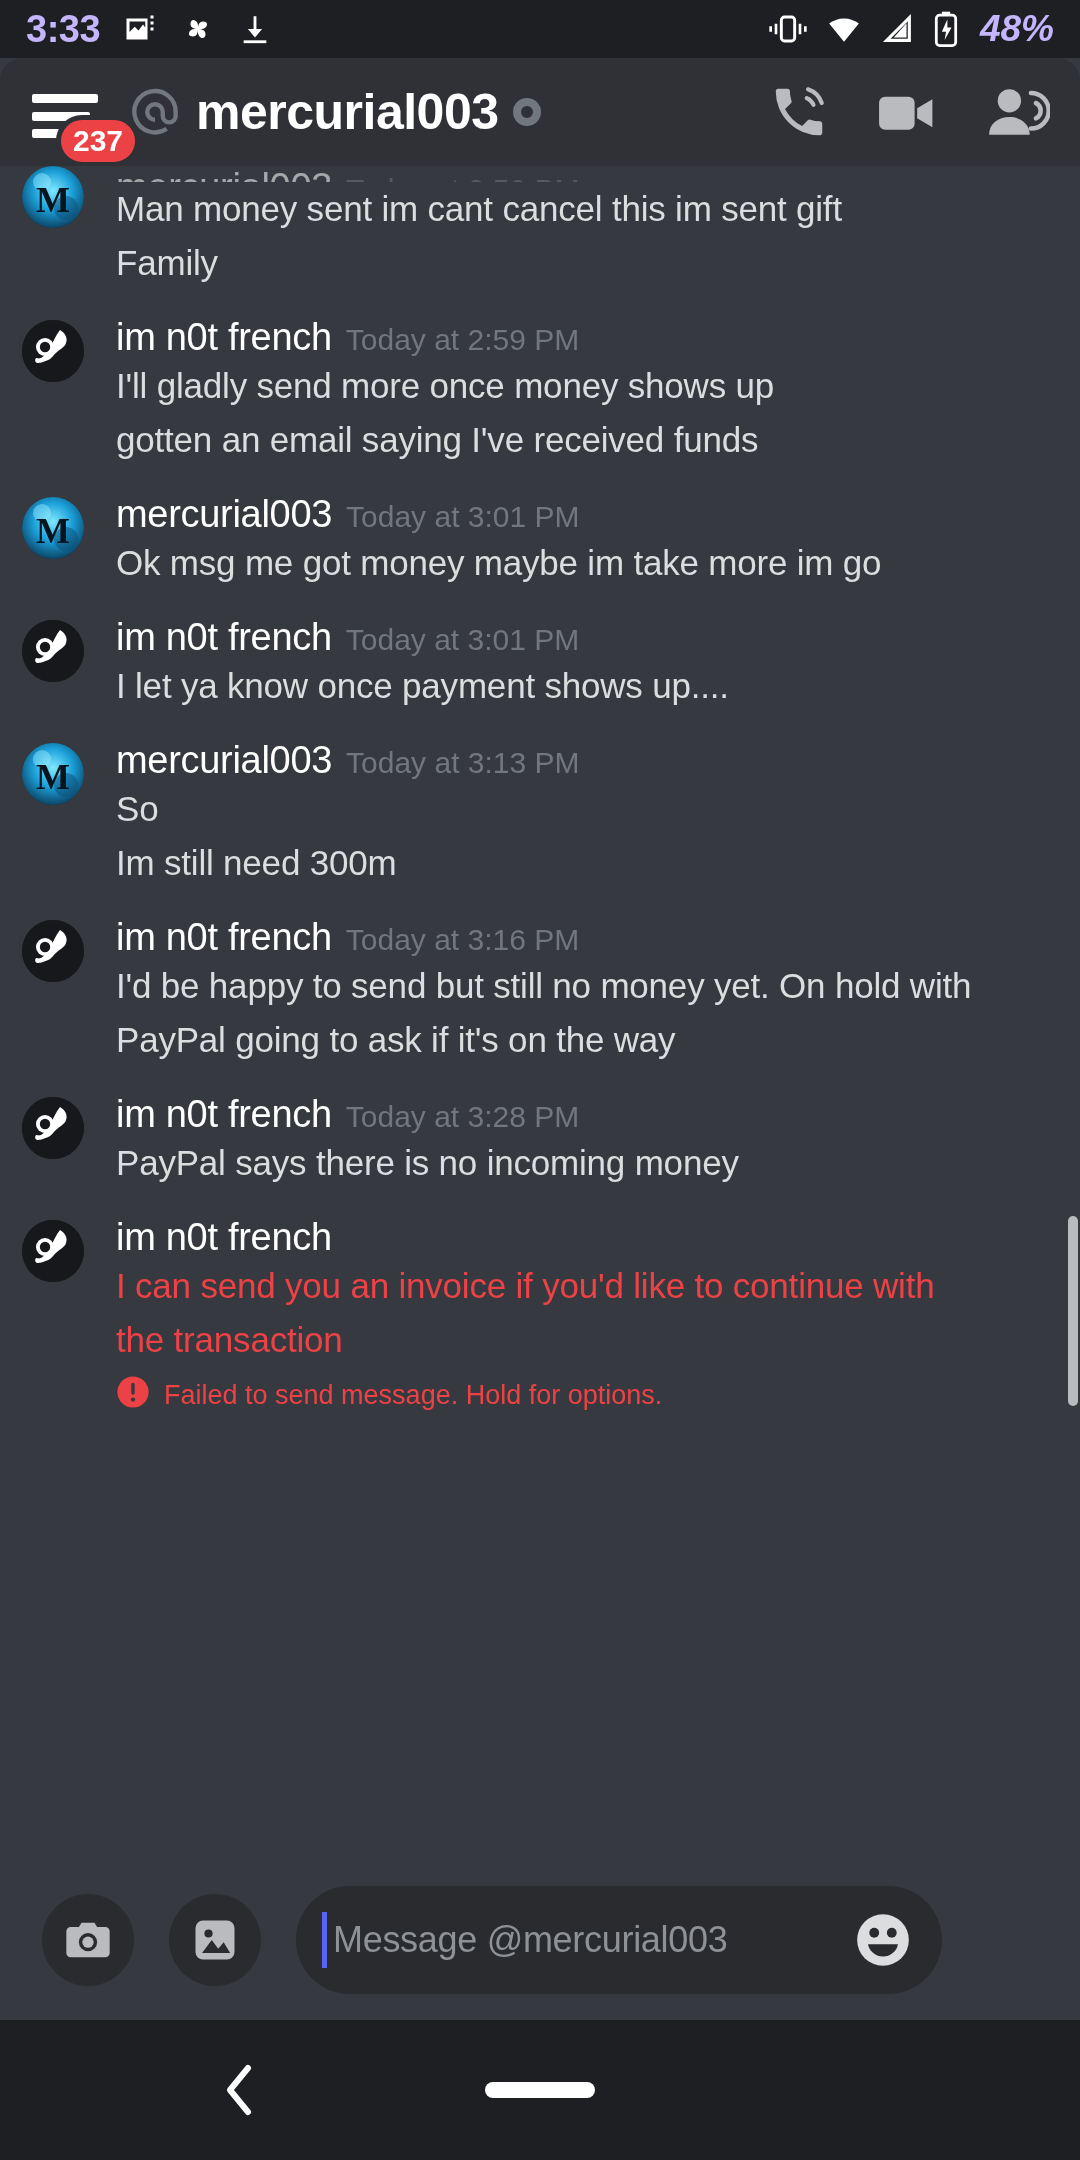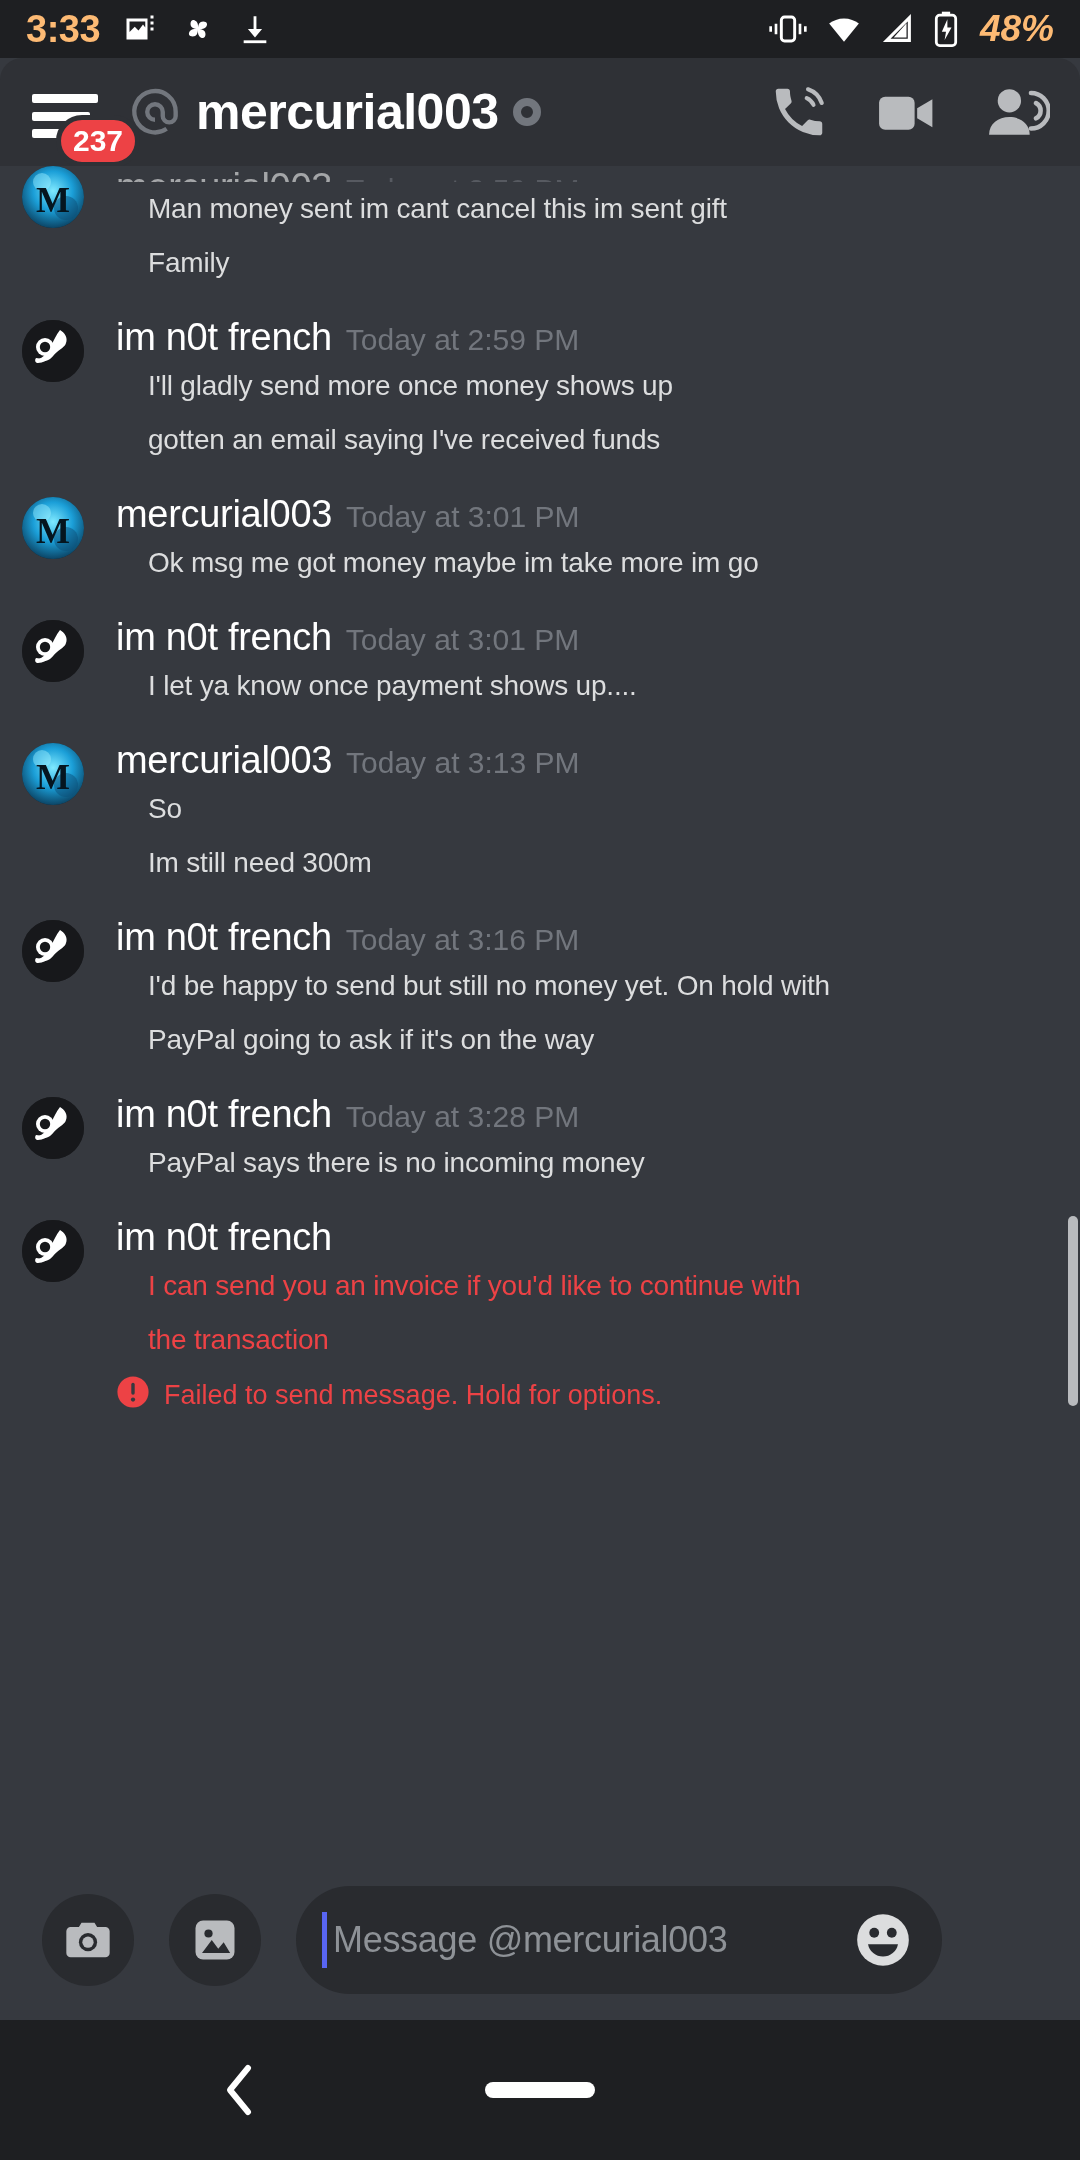--- a/index.html
+++ b/index.html
@@ -8,21 +8,21 @@
     background:#1a1b1e;
     font-family:"Liberation Sans", sans-serif;
     overflow:hidden;
   }
   #app { position:relative; width:1080px; height:2160px; background:#36393f; }
 
   
   .statusbar{
     position:absolute; top:0; left:0; width:1080px; height:58px;
     background:#1e1f22; display:flex; align-items:center;
-    padding:0 26px; color:#fdba74;
+    padding:0 26px; color:#c4b5fd;
   }
   .sb-clock{ font-size:38px; font-weight:700; letter-spacing:-0.5px; }
   .sb-left-icons{ display:flex; align-items:center; gap:22px; margin-left:22px; }
   .sb-spacer{ flex:1; }
   .sb-right{ display:flex; align-items:center; gap:16px;font-style:italic; }
   .sb-batt-pct{ font-size:37px; font-weight:700; margin-left:4px; }
   .svgico{ display:block; }
 
   
   .header{
@@ -66,22 +66,22 @@
   .avatar{
     position:absolute; left:22px; width:62px; height:62px;
     border-radius:50%; overflow:hidden; background:#202225;
   }
   .avatar svg{ display:block; width:62px; height:62px; }
   .msg-body{ margin-left:116px; }
   .msg-head{ display:flex; align-items:baseline; white-space:nowrap; }
   .author{ color:#ffffff; font-size:38px; font-weight:400; letter-spacing:-0.3px; }
   .timestamp{ color:#72767d; font-size:30px; margin-left:14px; }
   .msg-line{
-    color:#dcddde; font-size:28px; line-height:54px;
-    letter-spacing:-0.2px; padding-right:40px;margin-left:32px;
+    color:#dcddde; font-size:35px; line-height:54px;
+    letter-spacing:-0.2px; padding-right:40px;
   }
   .msg-line.failed{ color:#ed4245; }
   .fail-note{
     display:flex; align-items:center; gap:14px;
     margin-top:8px; color:#ed4245; font-size:27px;
   }
 
   
   .scrollbar{
     position:absolute; right:2px; width:10px; border-radius:6px;

